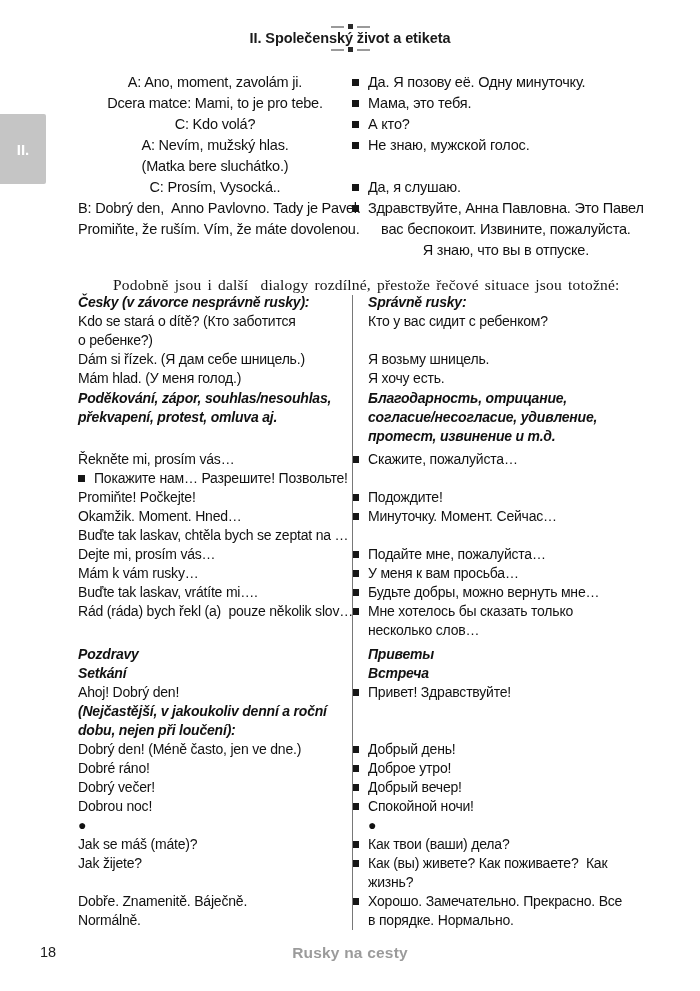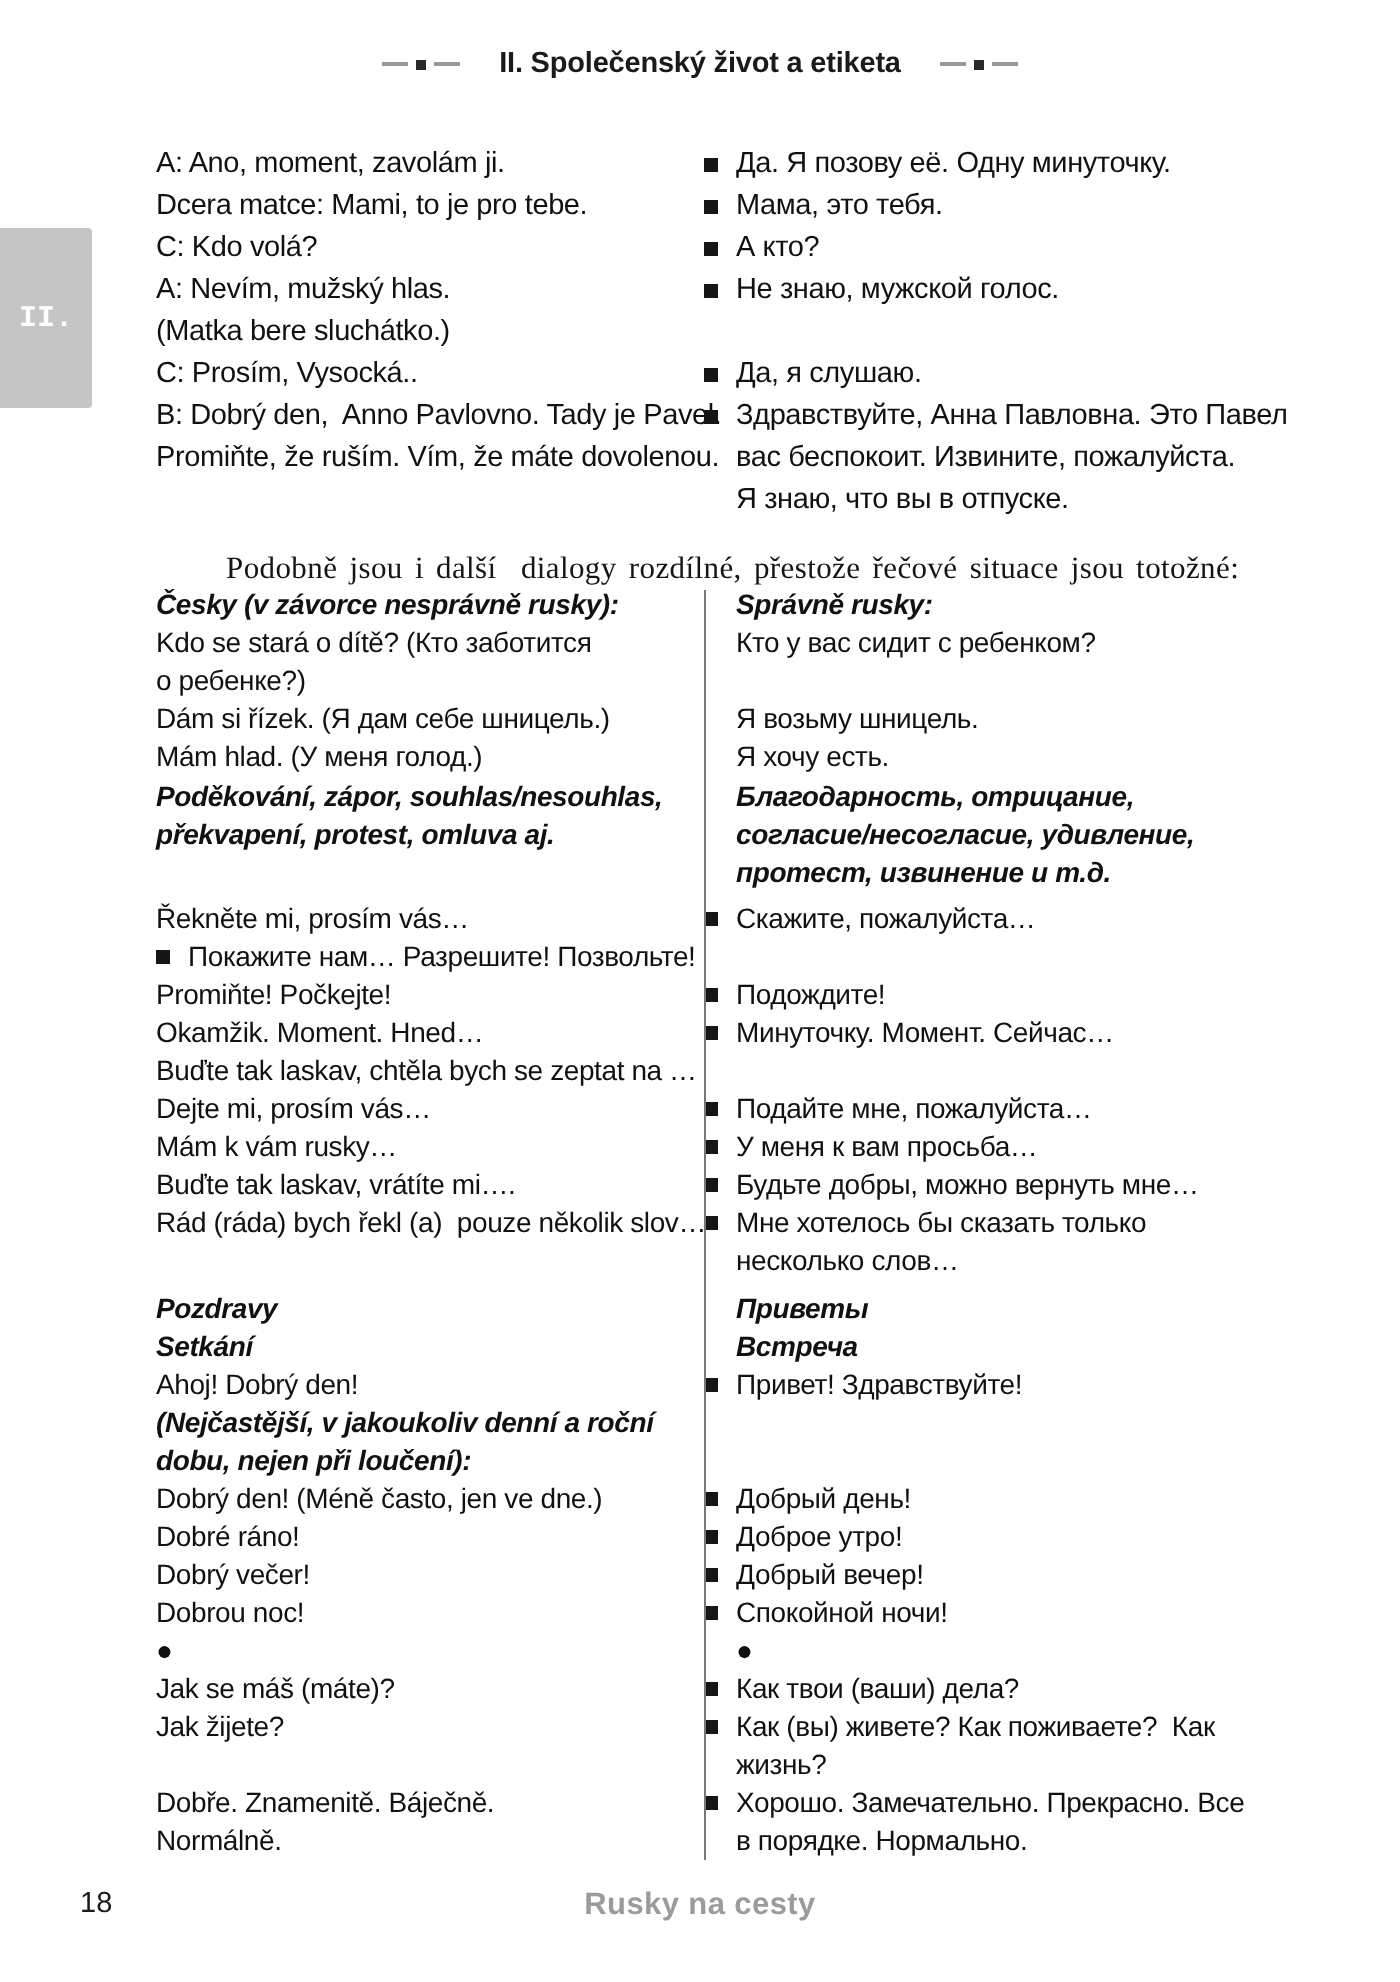--- a/index.html
+++ b/index.html
@@ -8,46 +8,45 @@
     width:700px;height:991px;
     margin:0 auto;
     background:#ffffff;
     color:#111;
     font-family:"Liberation Sans","DejaVu Sans",sans-serif;
     overflow:hidden;
   }
   
   .header{
     position:absolute;top:24px;left:0;right:0;
-    display:flex;justify-content:center;align-items:center;gap:20px;
+    display:flex;justify-content:flex-start;align-items:center;gap:1px;flex-direction:column;
   }
   .header-title{font-weight:bold;font-size:14.5px;letter-spacing:-0.1px;color:#1a1a1a;}
   .orn{display:flex;align-items:center;gap:4px;}
   .orn .dash{width:13px;height:2px;background:#9a9a9a;}
   .orn .osq{width:5px;height:5px;background:#2a2a2a;}
   
   .side-tab{
-    position:absolute;left:0;top:114px;width:46px;height:90px;
+    position:absolute;left:0;top:114px;width:46px;height:70px;
     background:#c5c5c5;color:#ffffff;font-weight:bold;font-size:15px;
     display:flex;align-items:center;justify-content:center;
     border-radius:0 2px 2px 0;
-    font-family:Liberation Mono, monospace;
   }
   
   .row{display:flex;padding-left:78px;}
   .cl{width:274px;flex:0 0 274px;white-space:pre;}
   .cr{flex:1;display:flex;align-items:flex-start;min-width:0;}
   .gut{flex:0 0 16px;width:16px;}
   .sqb{display:block;width:7px;height:7px;background:#161616;}
   .txt{white-space:pre;}
   .bi{font-weight:bold;font-style:italic;}
   
   .top-dialog{
     position:absolute;top:72px;left:0;right:0;
-    font-size:14.5px;line-height:21px;letter-spacing:-0.2px;
+    font-size:14.5px;line-height:21px;letter-spacing:-0.2px;text-align:center;
   }
   .top-dialog .gut{padding-top:7px;}
   
   .intro{
     position:absolute;top:259px;left:78px;right:42px;
     font-family:"Liberation Serif","DejaVu Serif",serif;
     font-size:15.5px;line-height:20px;letter-spacing:0.2px;word-spacing:2px;
     color:#151515;white-space:pre;margin-left:35px;
   }
   

